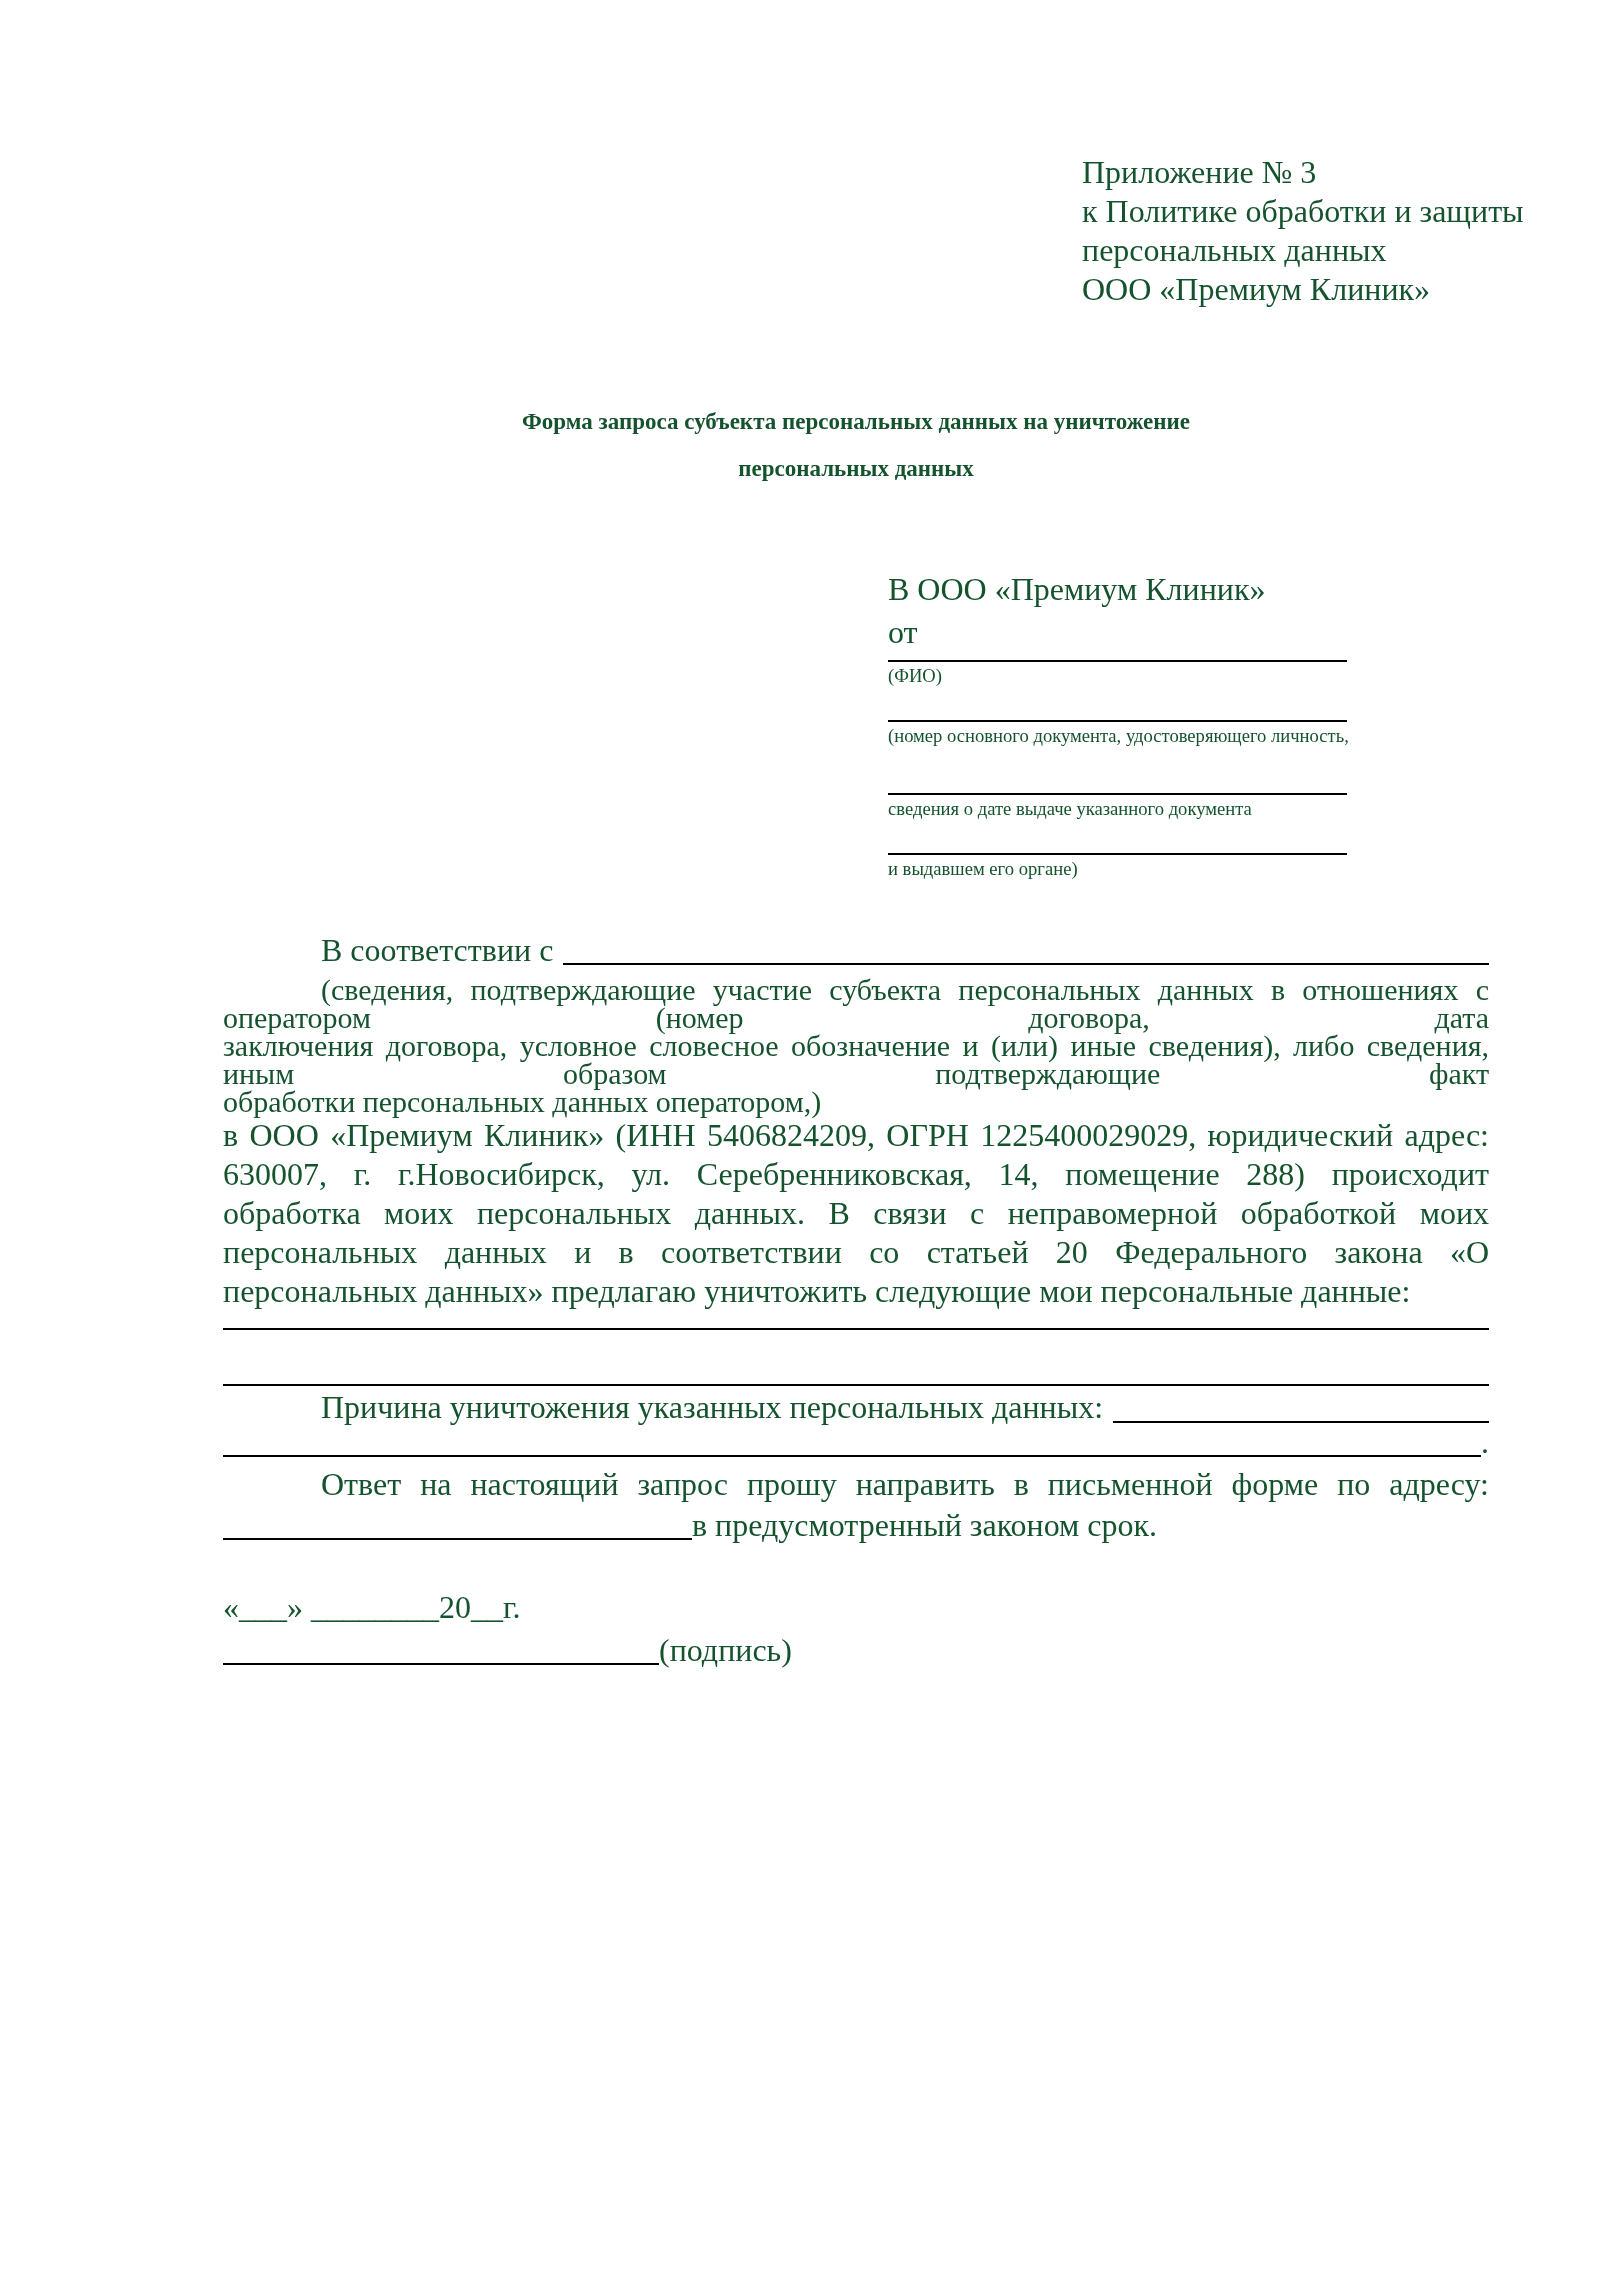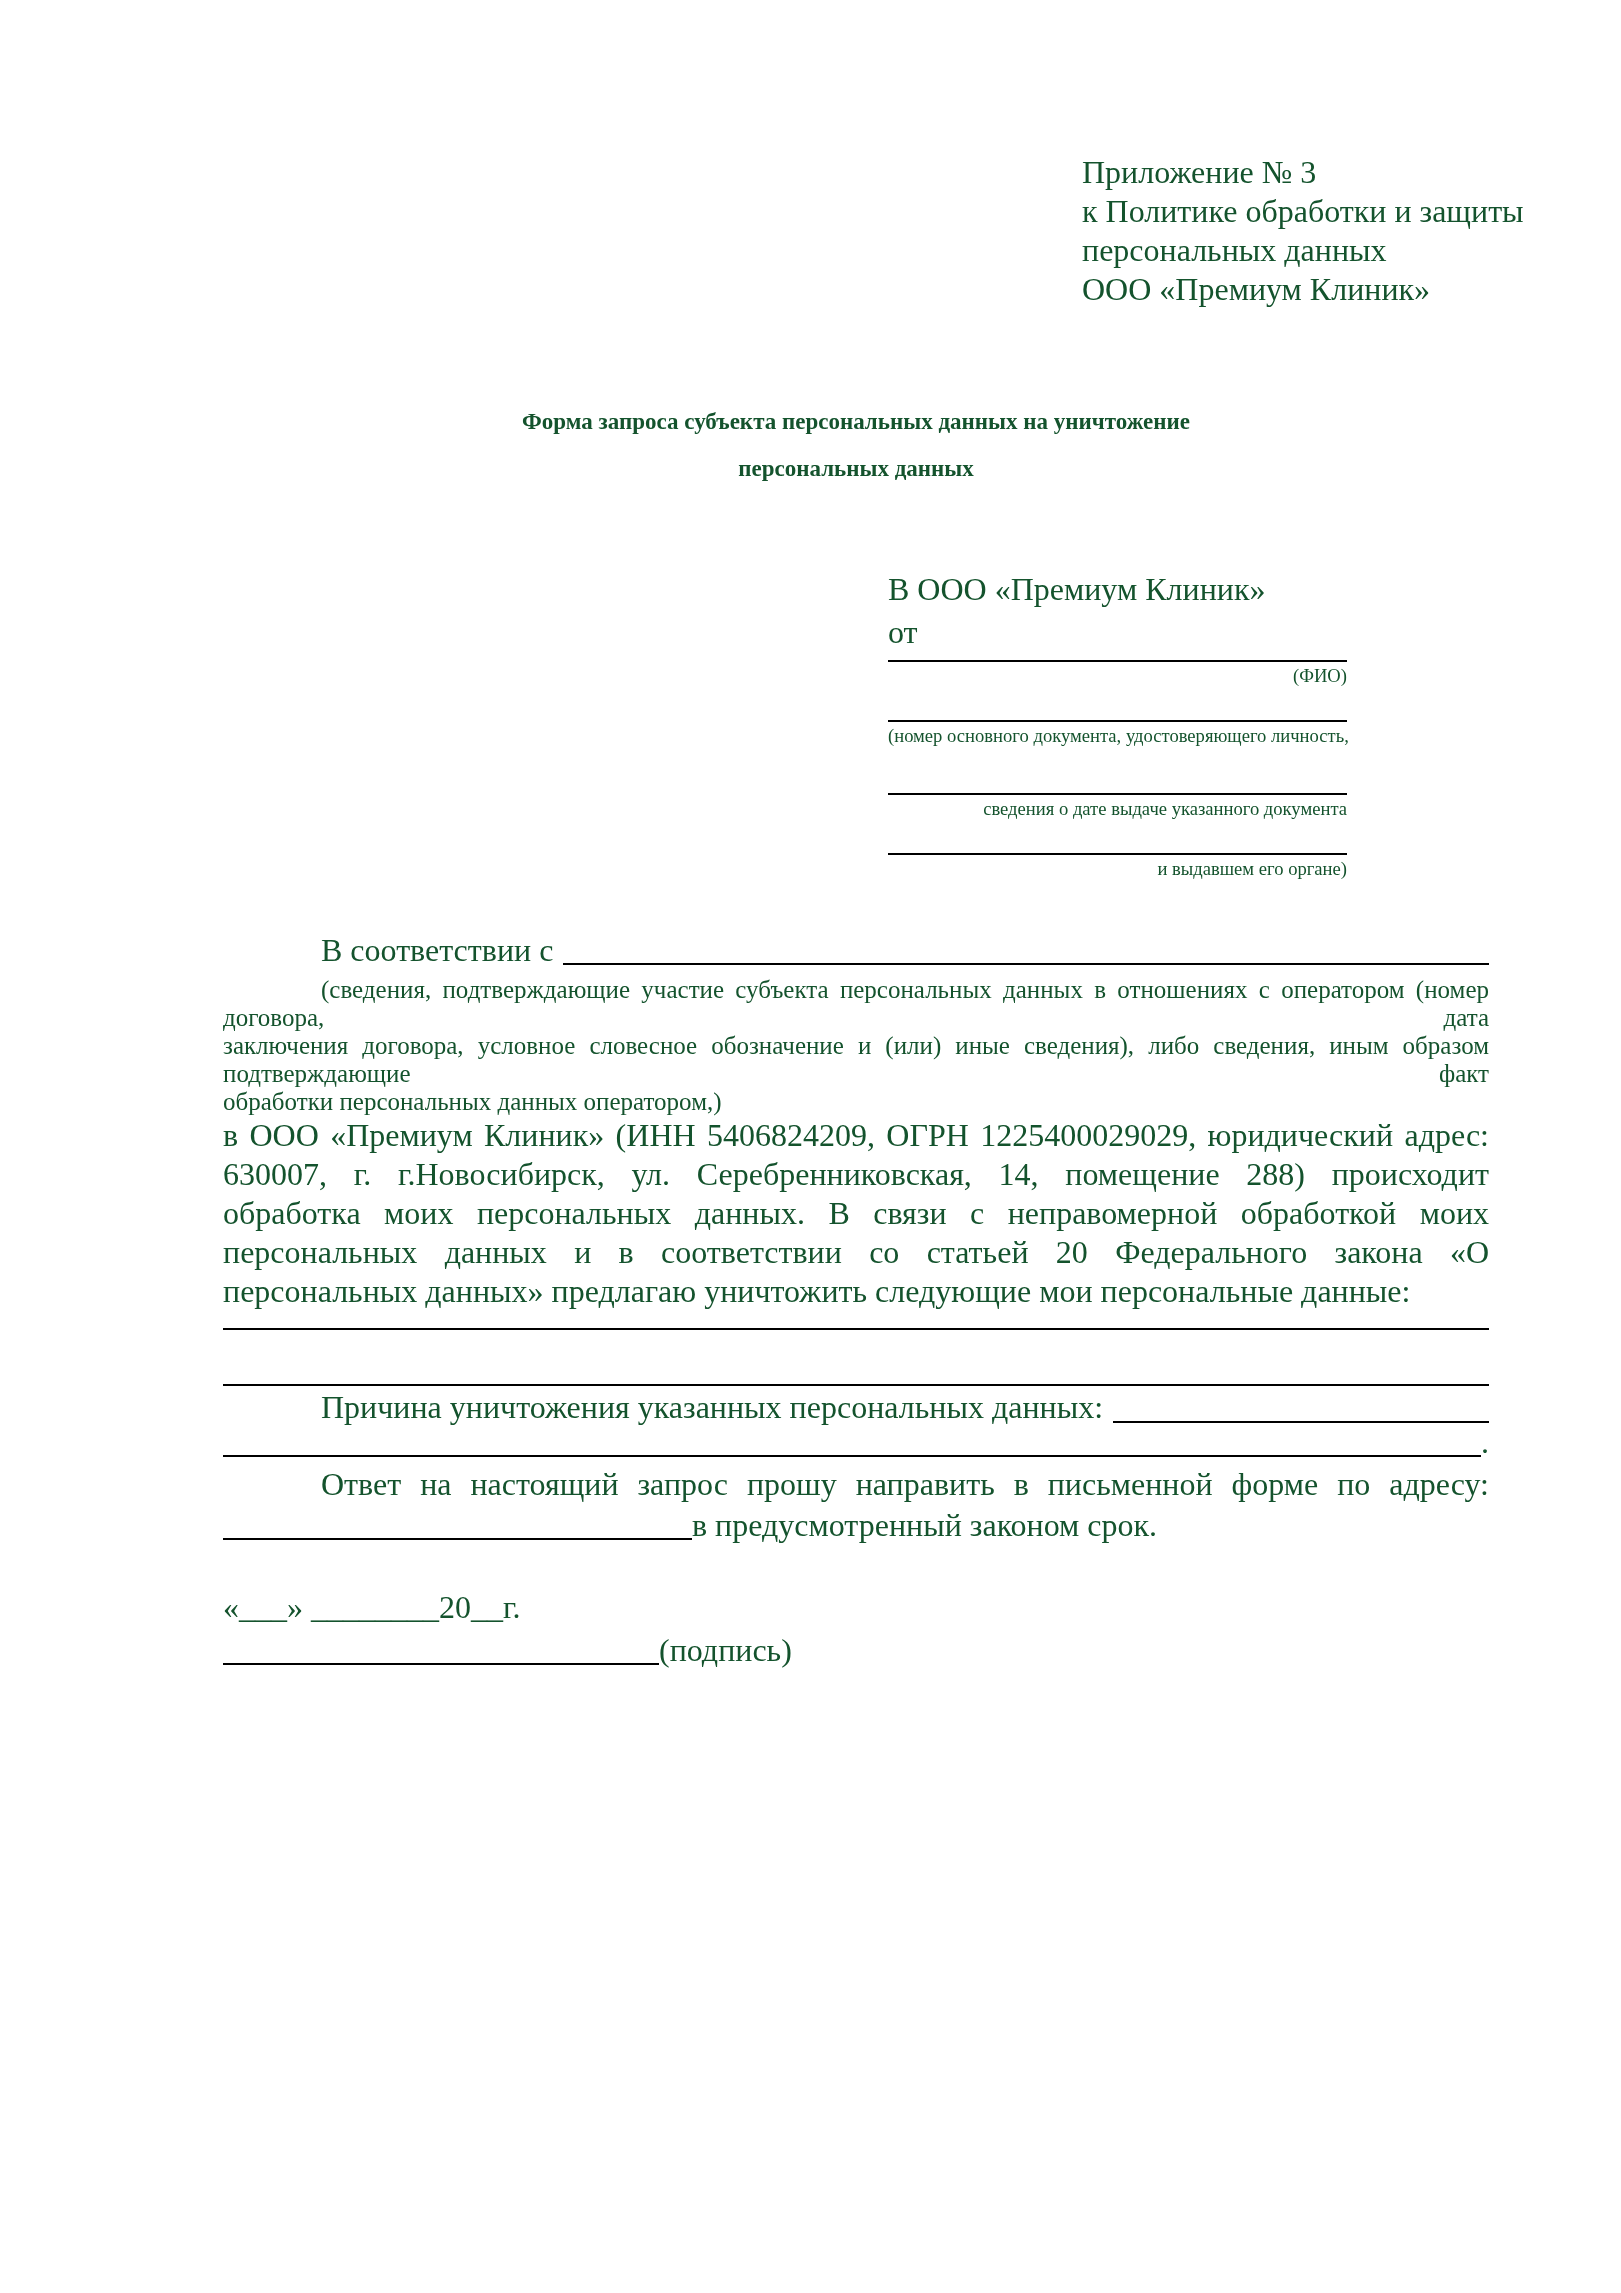--- a/index.html
+++ b/index.html
@@ -13,29 +13,29 @@
   
   .title { position:absolute; left:223px; width:1266px; top:398px; text-align:center;
            font-weight:700; font-size:23px; line-height:47px; }
   
   .addressee { position:absolute; left:888px; top:568px; width:459px; font-size:32px; line-height:43px; }
   .fill { border-bottom:2.9px solid #000; }
   .f1 { height:5.9px; }
   .f2 { height:31px; }
   .f3 { height:43px; }
   .f4 { height:31px; }
-  .addr-caption { font-size:18.6px; line-height:27.4px; text-align:right; white-space:nowrap; }
+  .addr-caption { font-size:18.6px; line-height:27.4px; text-align:left; white-space:nowrap; }
   
   .main { position:absolute; left:223px; width:1266px; top:929px; font-size:32px; }
   .flex { display:flex; }
   .row { line-height:43px; }
   .lead { padding-left:98px; white-space:nowrap; }
   .ufill { flex:1; border-bottom:2.9px solid #000; margin:0 0 6.9px 9.8px; }
   .note { margin-top:3.9px; }
-  .note-line { font-size:25px; line-height:28px; text-align:justify; text-align-last:justify; }
+  .note-line { font-size:30px; line-height:28px; text-align:justify; text-align-last:justify; }
   .note-line.nl1 { text-indent:98px; }
   .note-line.last { text-align-last:auto; }
   .bline { line-height:39px; text-align:justify; text-align-last:justify; }
   .bline.last { text-align-last:auto; }
   .blank.b1 { height:17.6px; border-bottom:2.9px solid #000; }
   .blank.b2 { height:54px; border-bottom:2.9px solid #000; }
   .blank3 { display:flex; height:27.4px; }
   .blank3 .ufill { margin-left:0; margin-bottom:0; }
   .blank3 .dot { align-self:flex-end; line-height:29px; }
   .resp1 { margin-top:7.8px; line-height:39px; text-indent:98px; text-align:justify; text-align-last:justify; }

